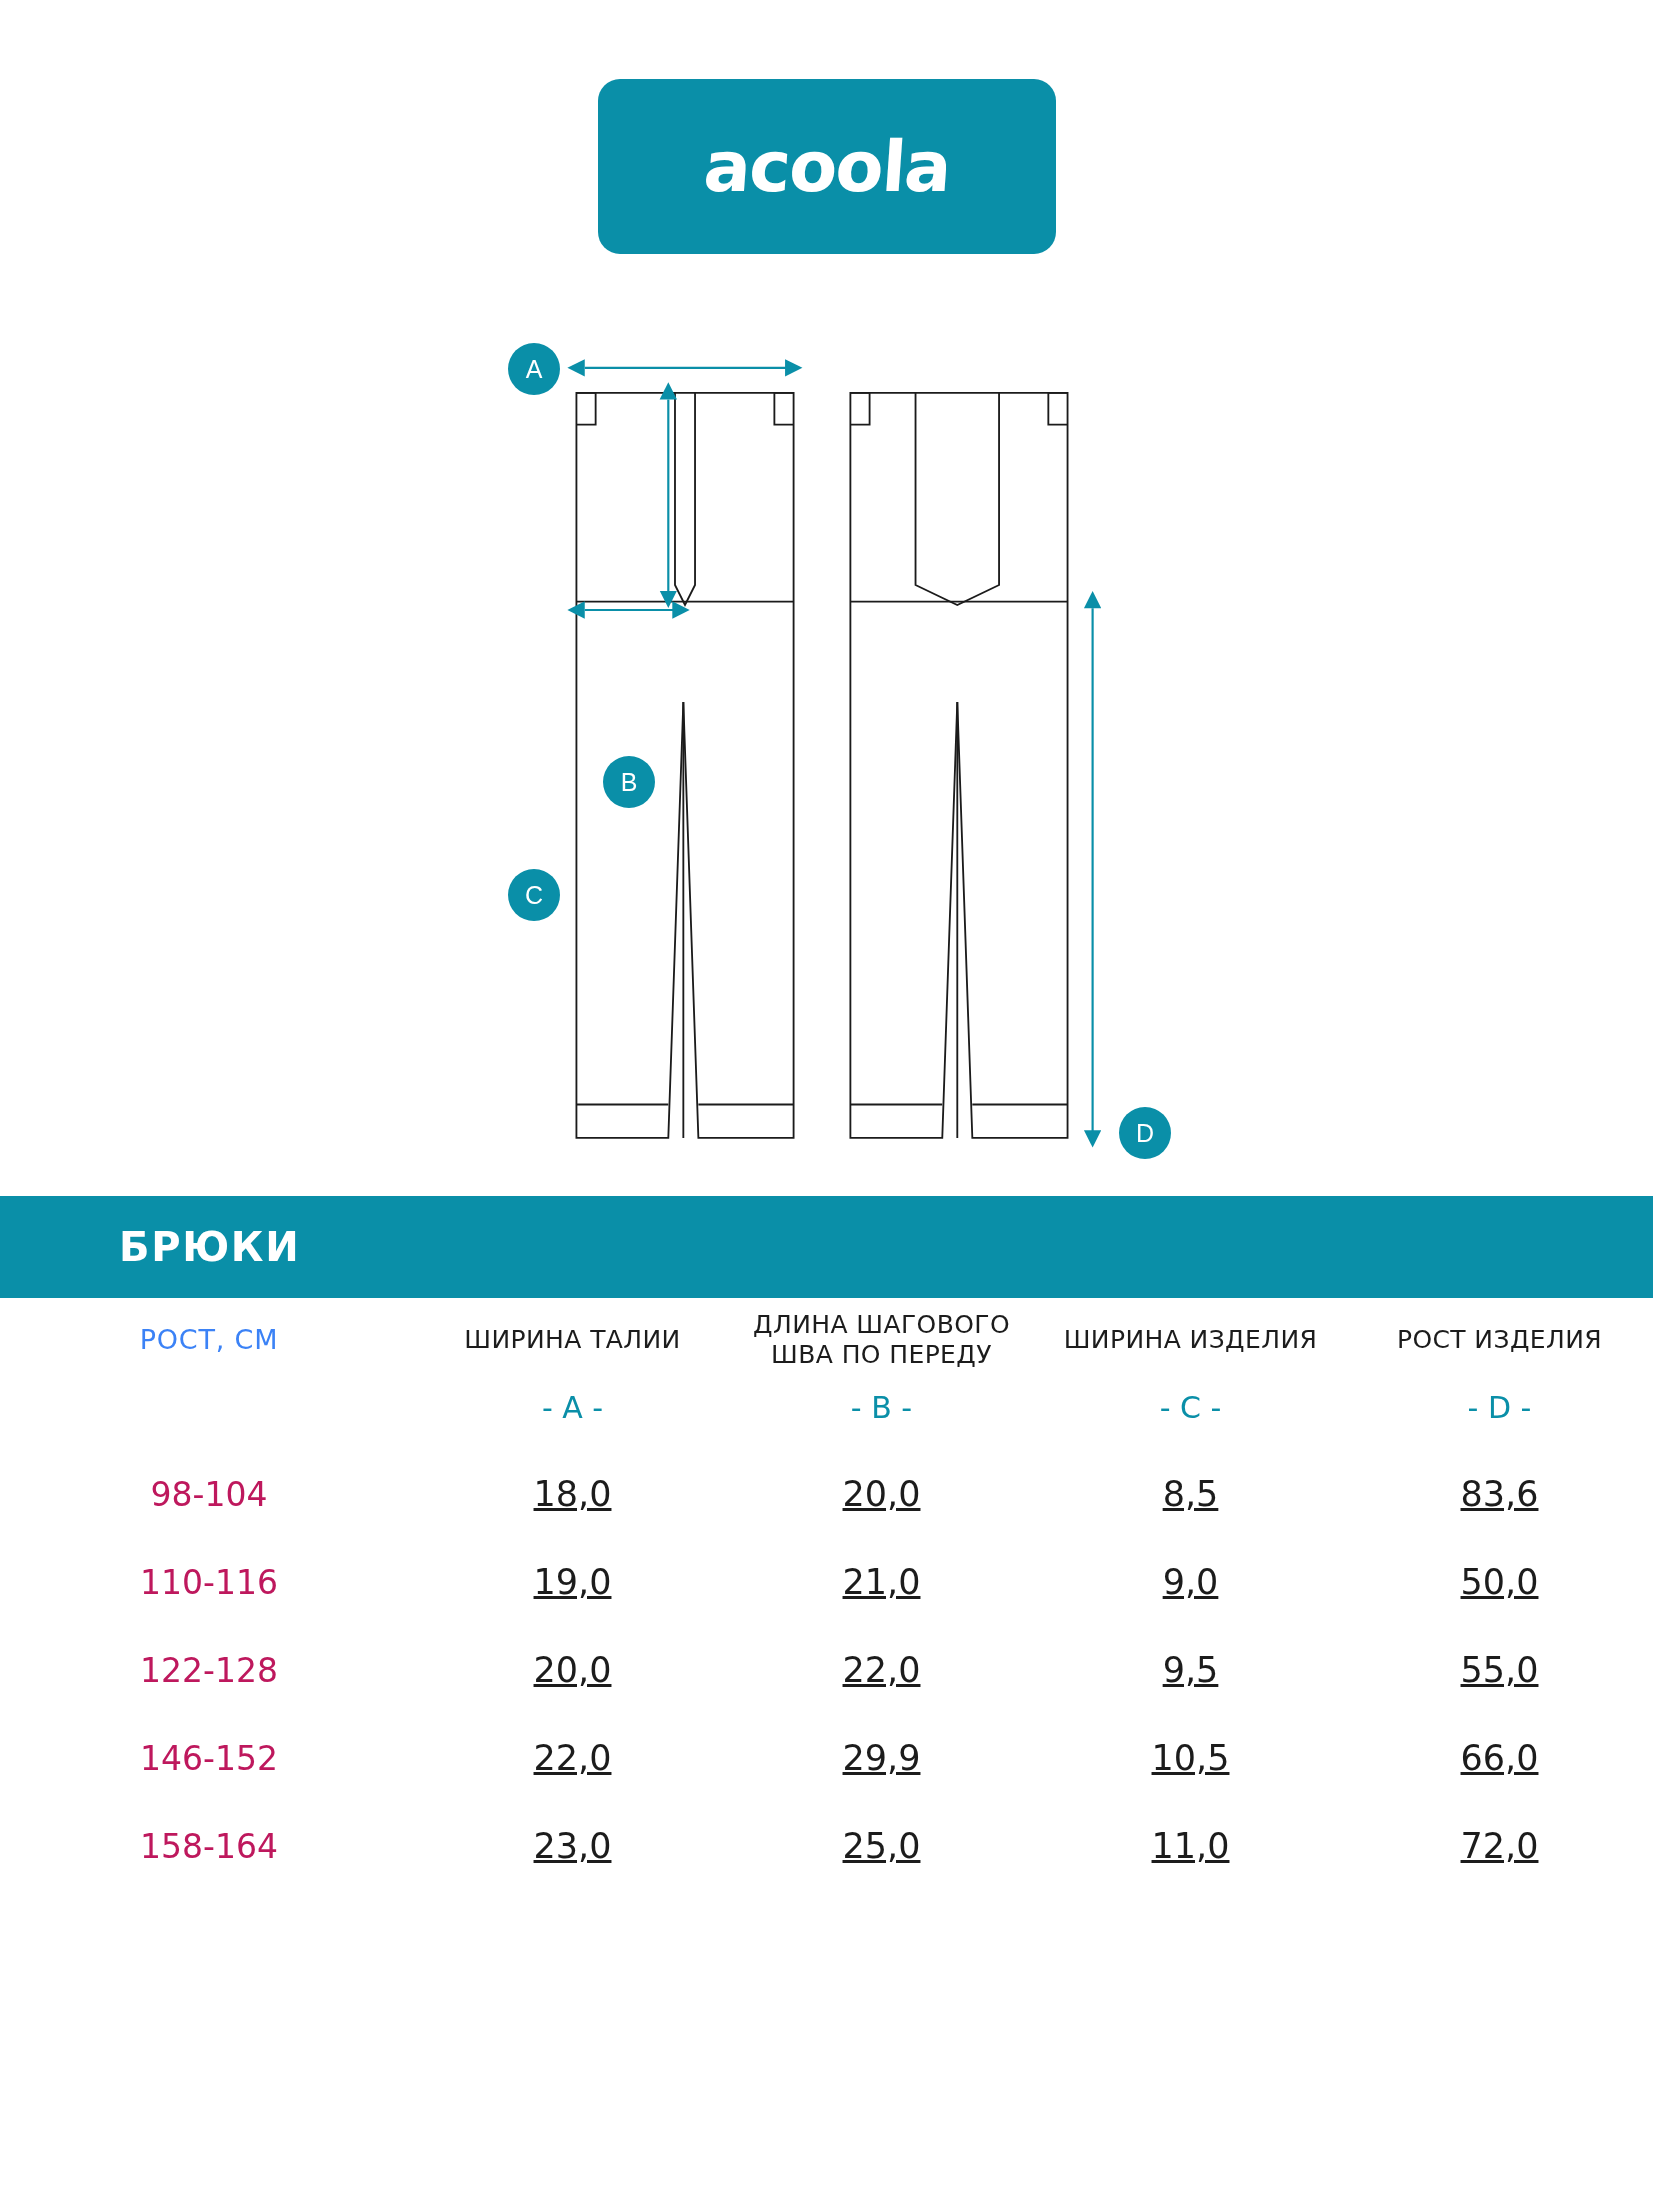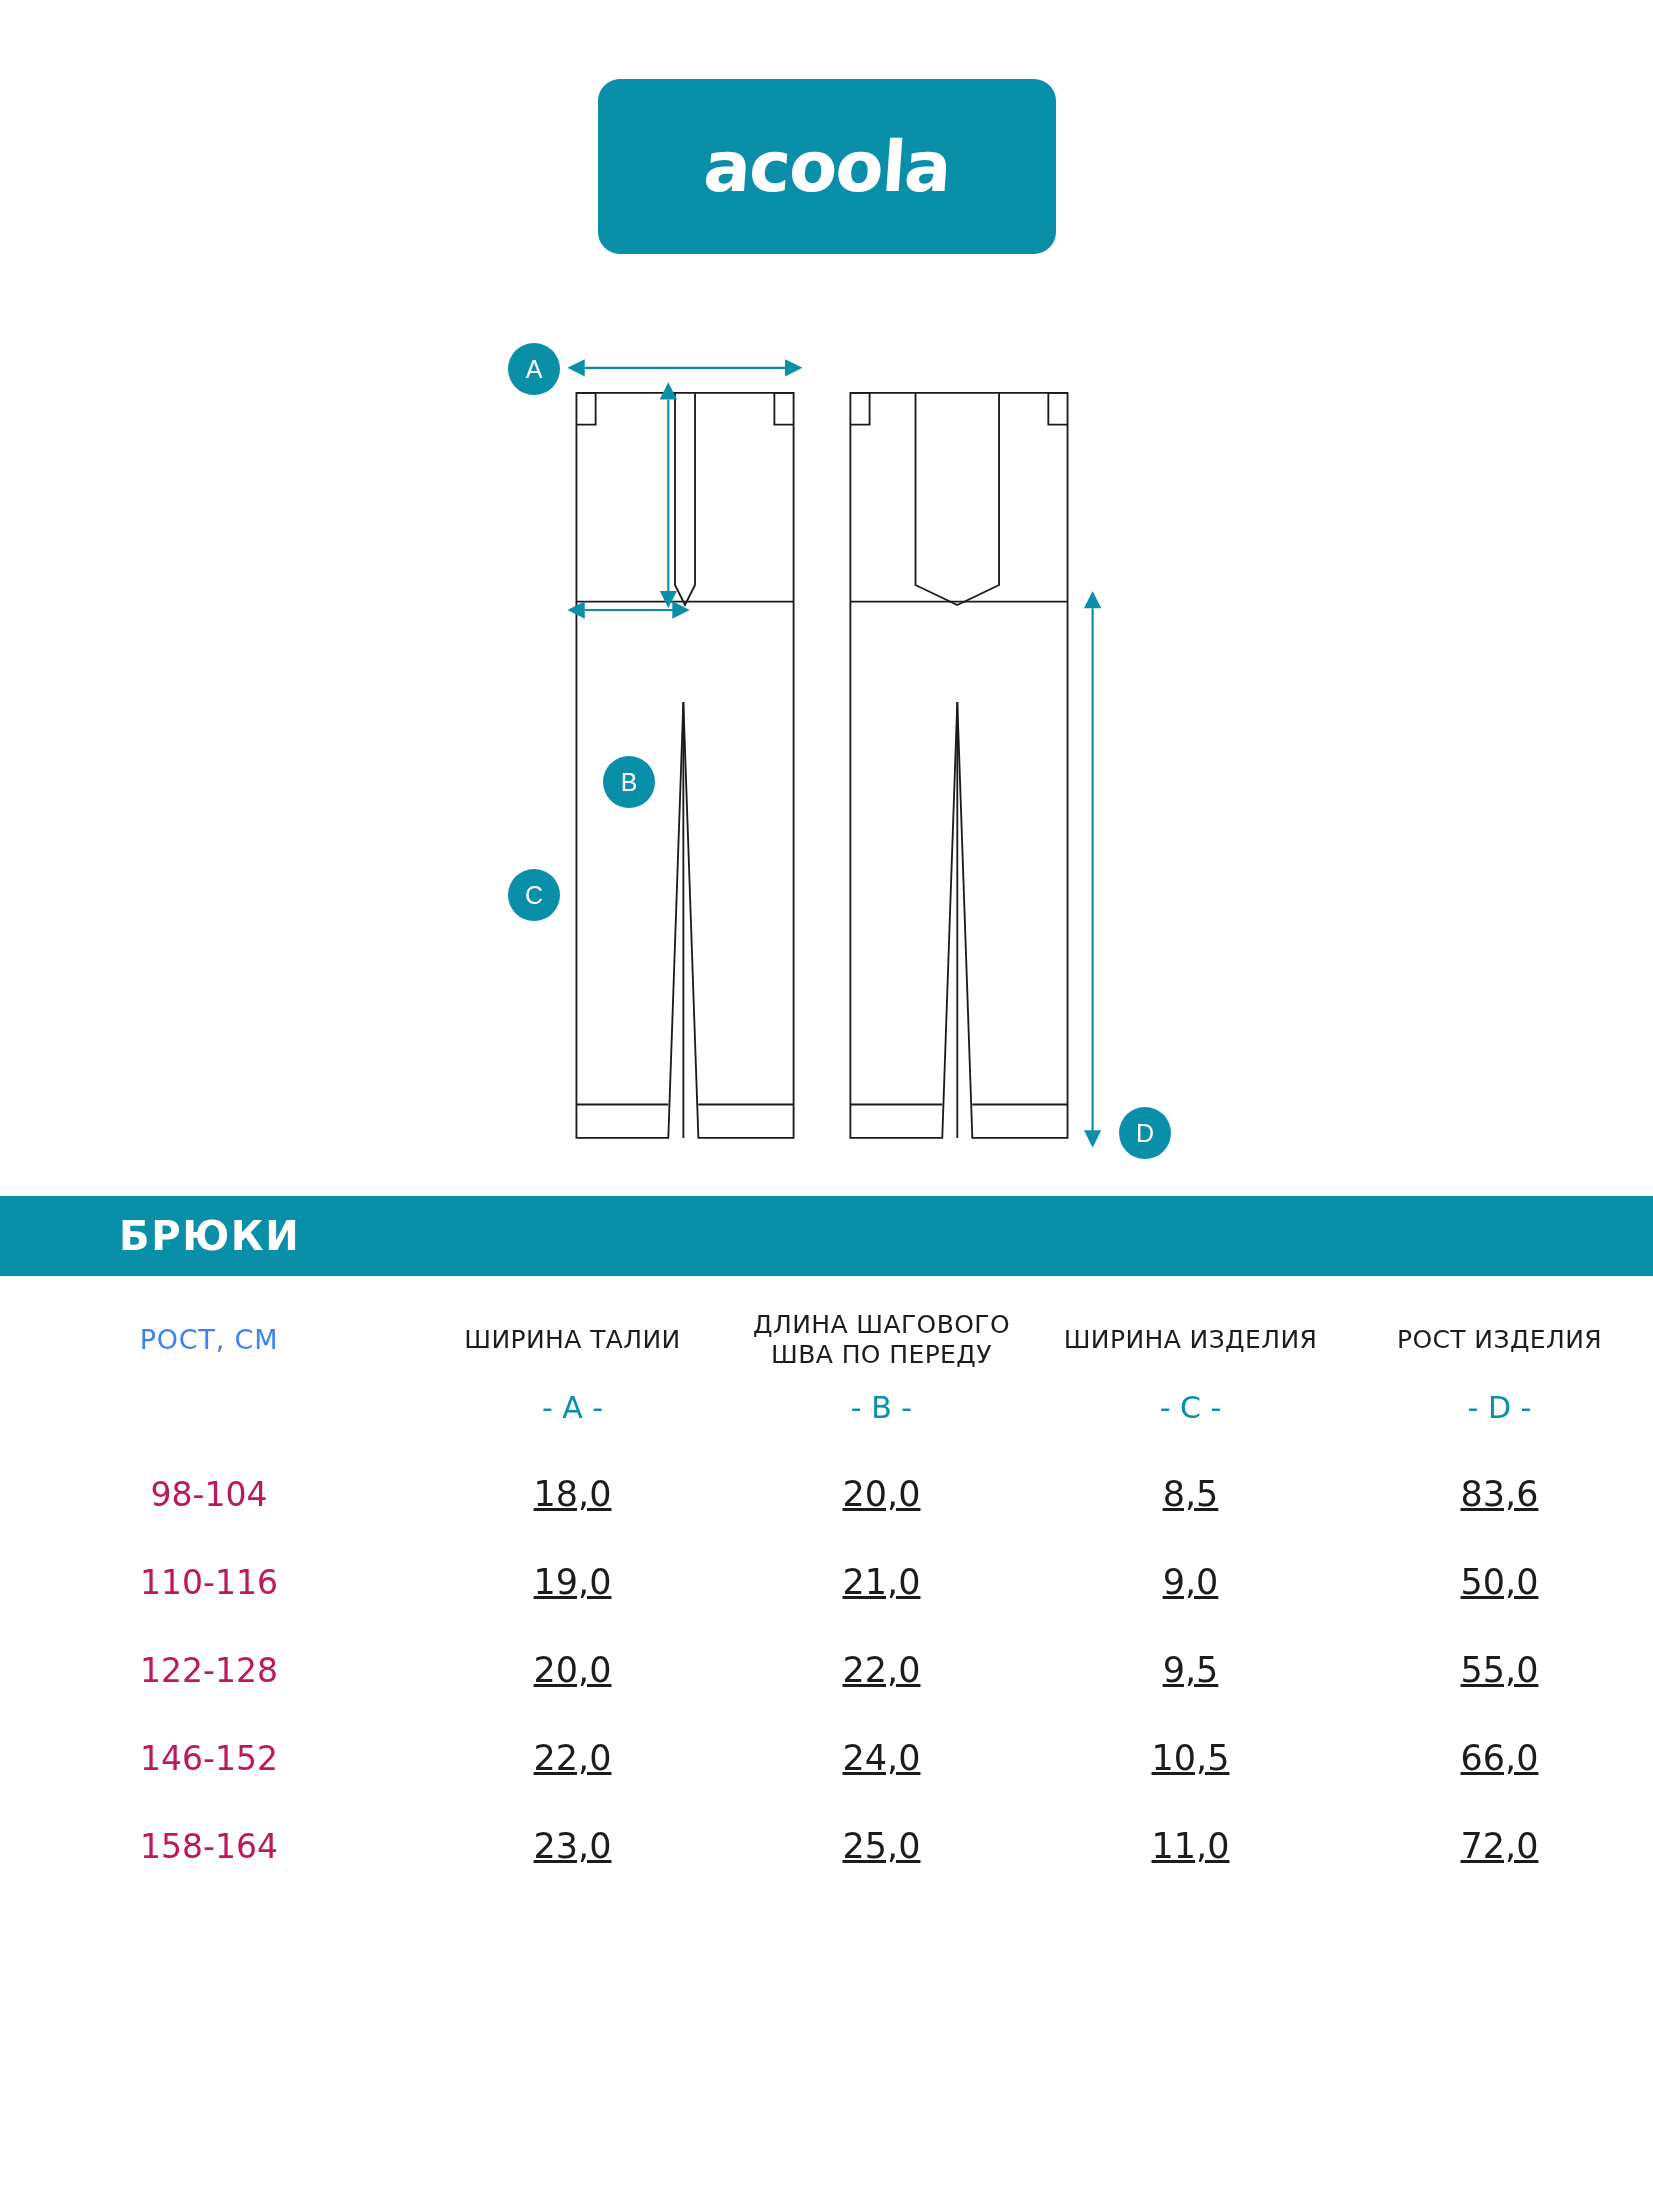--- a/index.html
+++ b/index.html
@@ -64,21 +64,21 @@
     justify-content: center;
     font-family: "Liberation Sans", sans-serif;
   }
 
   
   .band {
     position: absolute;
     left: 0;
     top: 1196px;
     width: 1654px;
-    height: 80px;
+    height: 102px;
     background: #0a8fa8;
     display: flex;
     align-items: center;
   }
   .band-title {
     color: #ffffff;
     font-size: 40px;
     font-weight: bold;
     letter-spacing: 1.7px;
     margin-left: 119px;
@@ -246,21 +246,21 @@
     <tr>
       <td class="size">122-128</td>
       <td class="val">20,0</td>
       <td class="val">22,0</td>
       <td class="val">9,5</td>
       <td class="val">55,0</td>
     </tr>
     <tr>
       <td class="size">146-152</td>
       <td class="val">22,0</td>
-      <td class="val">24,0</td>
+      <td class="val">29,9</td>
       <td class="val">10,5</td>
       <td class="val">66,0</td>
     </tr>
     <tr>
       <td class="size">158-164</td>
       <td class="val">23,0</td>
       <td class="val">25,0</td>
       <td class="val">11,0</td>
       <td class="val">72,0</td>
     </tr>

